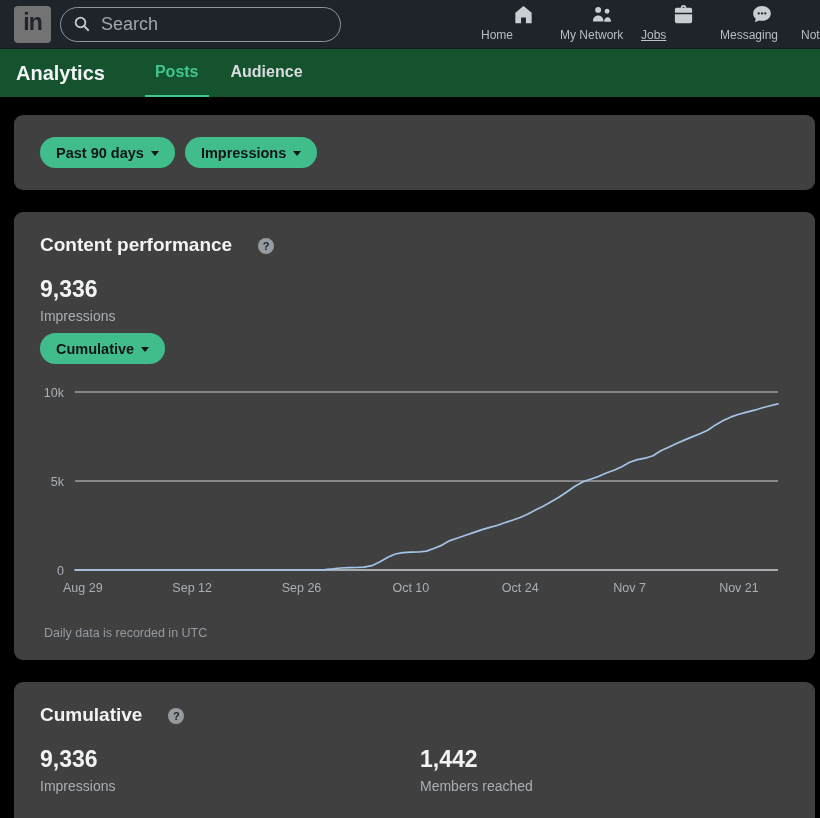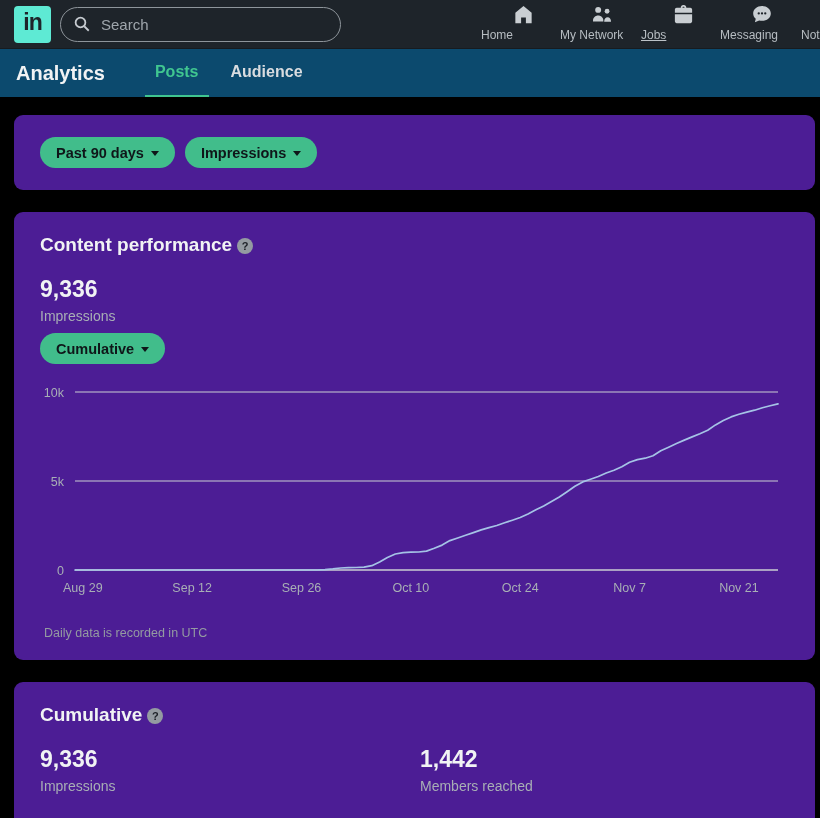--- a/index.html
+++ b/index.html
@@ -15,39 +15,39 @@
   .topnav {
     position:relative;
     height:48px;
     background:#1e242a;
     display:flex;
     align-items:center;
     padding-left:14px;
   }
   .logo {
     width:37px; height:37px;
-    background:#5eead4;
+    background:#737373;
     border-radius:4px;
     display:flex; align-items:center; justify-content:center;
     font-weight:bold; font-size:23px; color:#1e242a;
     letter-spacing:-1px;
     padding-bottom:3px;
   }
   .searchbox {
     position:relative;
     margin-left:9px;
     width:281px; height:35px;
   }
   .searchbox input {
     width:100%; height:100%;
     background:transparent;
     border:1px solid #8e959b;
     border-radius:18px;
     color:#5eead4;
-    font-size:15px;
+    font-size:18px;
     font-family:"Liberation Sans", sans-serif;
     padding:0 12px 0 40px;
     outline:none;
   }
   .searchbox input::placeholder { color:#9fa6ac; }
   .search-icon {
     position:absolute; left:13px; top:8px; width:18px; height:18px;
     color:#c6cbd0;
   }
   .navitem {
@@ -55,21 +55,21 @@
     top:3px;
     width:84px;
     color:#bcc2c7;
     cursor:pointer;
   }
   .navitem .nicon { height:24px; display:flex; justify-content:center; color:#c9ced2; }
   .navitem .nlabel { font-size:12px; margin-top:1px; color:#b7bdc2; white-space:nowrap; }
   
   .tabbar {
     height:49px;
-    background:#0c4a6e;
+    background:#14532d;
     border-top:1px solid #171b1f;
     display:flex;
     align-items:stretch;
     padding-left:16px;
   }
   .page-title {
     font-size:20px; font-weight:bold; color:#f1f3f4;
     display:flex; align-items:center;
     margin-right:40px;
   }
@@ -80,21 +80,21 @@
     color:#d9dcdf;
     cursor:pointer;
     border-bottom:2px solid transparent;
     margin-right:12px;
   }
   .tab.active { color:var(--green-text); border-bottom-color:var(--green-text); }
   
   .card {
     position:absolute;
     left:14px; right:5px;
-    background:#4c1d95;
+    background:#404040;
     border-radius:9px;
   }
   .filters-card { top:115px; height:75px; }
   .pill-row { position:absolute; left:26px; top:22px; display:flex; gap:10px; }
   .pill {
     background:var(--green);
     color:#0f1619;
     border:none;
     font-family:"Liberation Sans", sans-serif;
     font-size:14.5px; font-weight:bold;
@@ -109,21 +109,21 @@
     border-left:4.5px solid transparent;
     border-right:4.5px solid transparent;
     border-top:5px solid #0f1619;
     margin-left:7px;
     margin-top:2px;
   }
   .cp-card { top:212px; height:448px; }
   .disc-card { top:682px; height:170px; }
   .card-title-row {
     position:absolute; left:26px; top:22px;
-    display:flex; align-items:center; gap:5px;
+    display:flex; align-items:center; gap:26px;
   }
   .card-title { font-size:19px; font-weight:bold; color:#f1f3f4; }
   .help-icon {
     width:16px; height:16px;
     background:#949ba1;
     color:#1c2127;
     border-radius:50%;
     font-size:11px; font-weight:bold;
     display:flex; align-items:center; justify-content:center;
     margin-top:2px;

